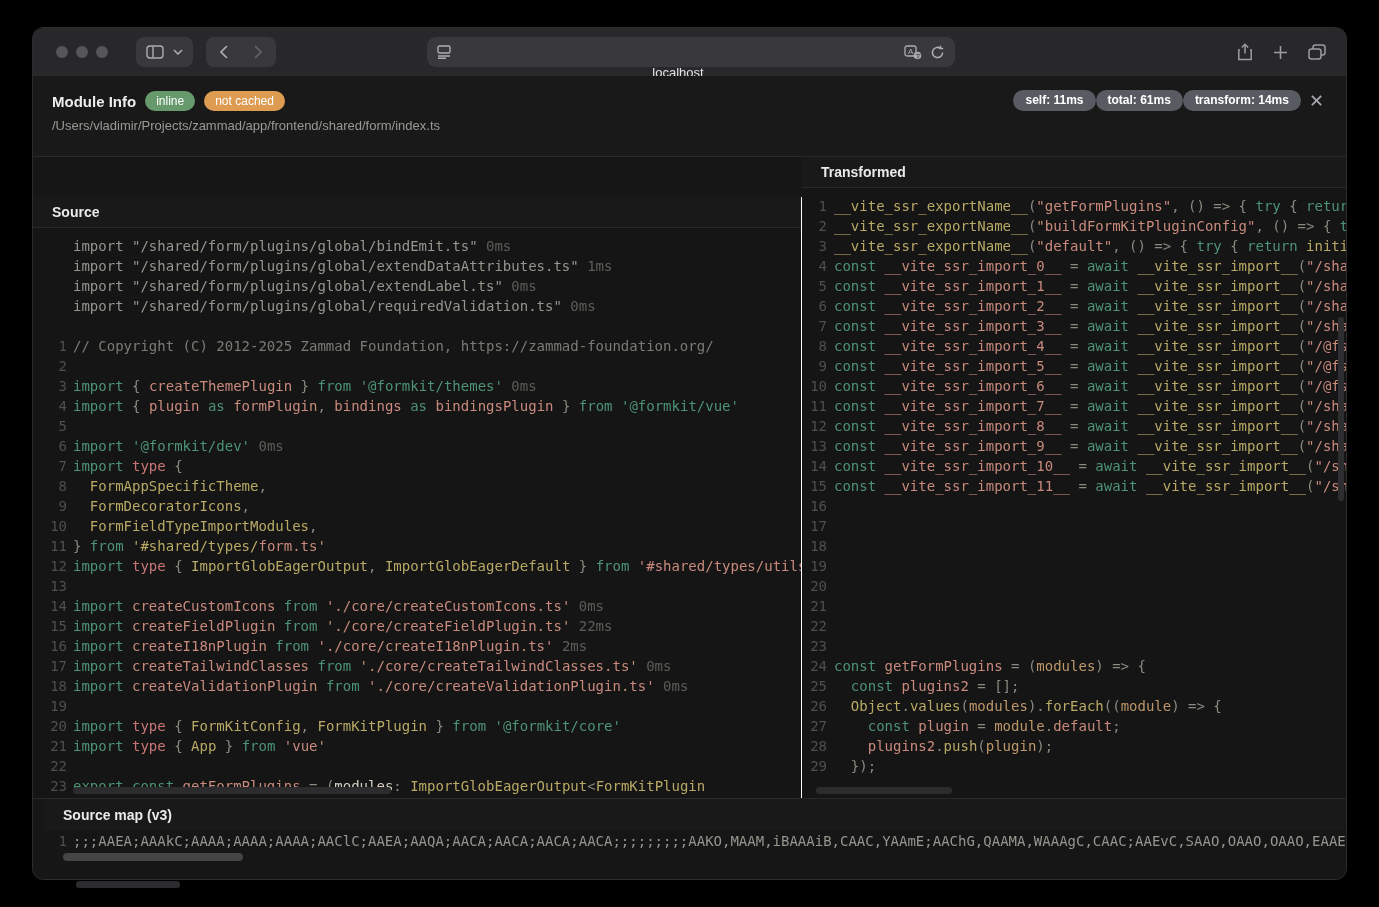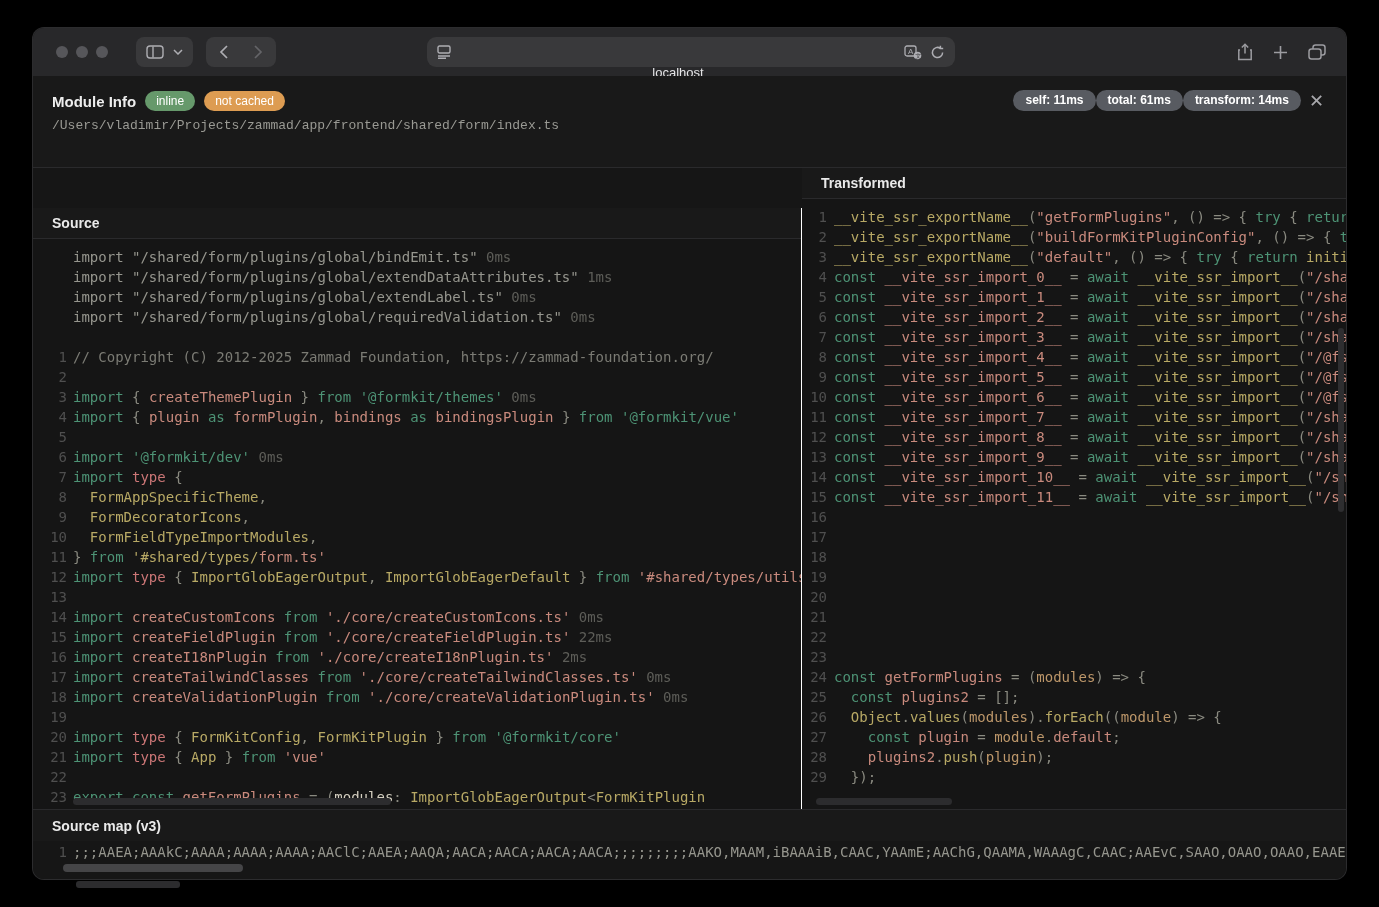--- a/index.html
+++ b/index.html
@@ -13,25 +13,25 @@
   .light{width:12px;height:12px;border-radius:50%;background:#56565a;}
   .tgroup{background:#39393b;border-radius:8px;height:30px;display:flex;align-items:center;}
   .grp-side{margin-left:28px;padding:0 10px;gap:9px;}
   .grp-nav{margin-left:13px;width:70px;justify-content:space-around;}
   .urlbar{position:absolute;left:394px;top:9px;width:528px;height:30px;background:#39393b;
     border-radius:9px;display:flex;align-items:center;padding:0 10px;box-sizing:border-box;}
   .urltext{flex:1;text-align:center;color:#e4e4e6;font-size:13px;margin-top:40px;}
   .chrome-right{position:absolute;right:20px;top:9px;height:30px;display:flex;align-items:center;gap:20px;}
   .icnbtn{display:flex;align-items:center;justify-content:center;}
   
-  .mi-header{height:92px;position:relative;border-bottom:1px solid #2a2a2c;box-sizing:border-box;background:#191919;}
+  .mi-header{height:81px;position:relative;border-bottom:1px solid #2a2a2c;box-sizing:border-box;background:#191919;}
   .mi-row1{display:flex;align-items:center;gap:9px;padding:15px 0 0 19px;}
   .mi-title{font-size:15px;font-weight:700;color:#ededed;}
   .badge{border-radius:999px;padding:3px 11px;font-size:12px;font-weight:400;color:#fff;line-height:14px;}
-  .mi-path{margin:7px 2px 0 19px;font-family:Liberation Mono, monospace;font-size:13px;color:#9a9a94;}
+  .mi-path{margin:7px 2px 0 19px;font-family:Liberation Sans, sans-serif;font-size:13px;color:#9a9a94;}
   .mi-right{position:absolute;right:22px;top:14px;display:flex;align-items:center;gap:0;}
   .pill{background:#83879080;background-color:rgba(140,146,156,.55);border-radius:999px;padding:4px 12px;
     font-size:12px;font-weight:700;color:#fff;line-height:13px;}
   .close-x{color:#a8a8ac;font-size:18px;line-height:18px;margin-left:8px;cursor:default;}
   
   .panels{display:flex;height:642px;border-bottom:1px solid #2a2a2c;box-sizing:border-box;background:#161616;}
   .panel{position:relative;overflow:hidden;}
   .panel-src{width:769px;border-right:1px solid #ffffff;box-sizing:border-box;margin-top:40px;}
   .panel-tr{flex:1;}
   .ptitle{height:31px;border-bottom:1px solid #2a2a2c;box-sizing:border-box;display:flex;align-items:center;
@@ -48,21 +48,21 @@
   .tk-v{color:#c98a7d}.tk-o{color:#bd976a}.tk-s{color:#c98a7d}.tk-g{color:#4d9375}
   .tk-u{color:#8a8a80}.tk-c{color:#7b7b74}.tk-m{color:#5d5d58}.tk-d{color:#96968e}
   
   .hthumb{position:absolute;height:7px;border-radius:4px;background:#2c2c2e;}
   .hthumb-src{left:40px;bottom:4px;width:318px;}
   .hthumb-tr{left:14px;bottom:4px;width:136px;}
   .vthumb{position:absolute;right:2px;top:2px;width:6px;height:184px;border-radius:3px;background:#2e2e30;}
   
   .smap{position:relative;height:81px;background:#161616;}
   .smap-title{padding:8px 0 0 19px;font-size:14px;font-weight:700;color:#eaeaea;background:#191919;
-    height:23px;box-sizing:content-box;}
+    height:23px;box-sizing:content-box;margin-left:11px;}
   .smap-code{margin-top:1px;padding-left:3px;font-family:"DejaVu Sans Mono",monospace;font-size:14px;
     overflow:hidden;white-space:pre;}
   .smap-thumb{position:absolute;left:30px;top:54px;width:180px;height:8px;border-radius:4px;background:#454547;}
   .bg-strip{position:absolute;left:76px;top:881px;width:104px;height:7px;border-radius:3px;background:#2c2c2e;}
   svg{display:block;}
 </style>
 </head>
 <body>
 
 <div class="stage">

